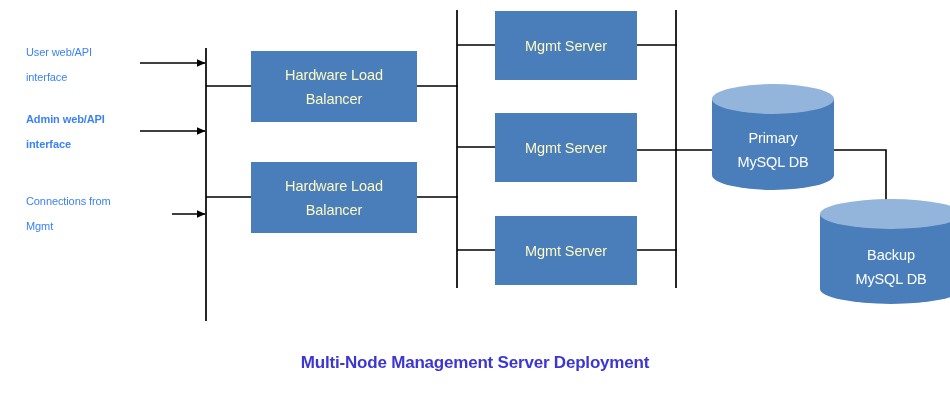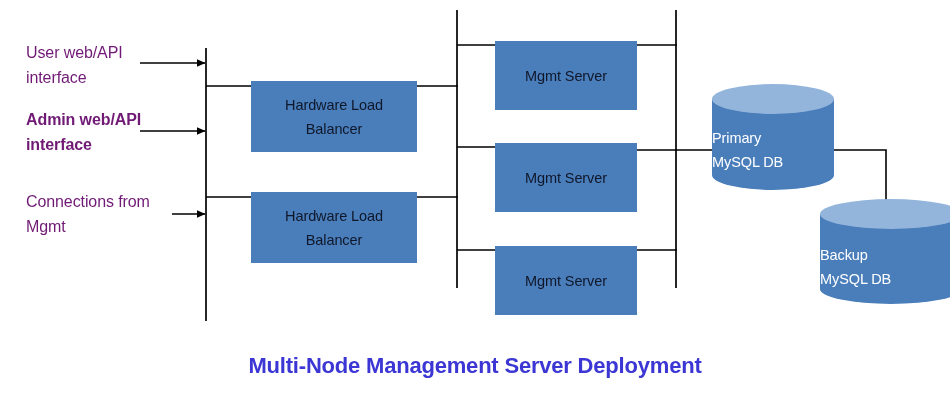--- a/index.html
+++ b/index.html
@@ -23,43 +23,42 @@
     left: 0;
     top: 0;
     width: 950px;
     height: 402px;
   }
 
   
   .input-label {
     position: absolute;
     font-family: "Liberation Sans", sans-serif;
-    font-size: 16px;
+    font-size: 11px;
     line-height: 25px;
-    color: #701a75;
+    color: #3b82f6;
     white-space: pre-line;
     letter-spacing: -0.1px;
   }
 
   
   .node-box {
     position: absolute;
     background: #4a7ebb;
-    color: #0f172a;
+    color: #fef9c3;
     display: flex;
     align-items: center;
     justify-content: center;
     text-align: center;
     font-family: "Liberation Sans", sans-serif;
     font-size: 14.5px;
     line-height: 24px;
     white-space: pre-line;
     box-sizing: border-box;
     letter-spacing: -0.1px;
-    margin-top: 30px;
   }
 
   
   .db-cylinder {
     position: absolute;
   }
   .db-body {
     position: absolute;
     left: 0;
     right: 0;
@@ -77,39 +76,39 @@
     position: absolute;
     left: 0;
     right: 0;
     background: #4a7ebb;
     border-radius: 50%;
   }
   .db-label {
     position: absolute;
     left: 0;
     right: 0;
-    text-align: left;
+    text-align: center;
     color: #ffffff;
     font-family: "Liberation Sans", sans-serif;
     font-size: 14.5px;
     line-height: 24px;
     white-space: pre-line;
     letter-spacing: -0.1px;
     pointer-events: none;
   }
 
   
   #caption {
     position: absolute;
     left: 0;
     width: 950px;
     text-align: center;
     font-family: "Liberation Sans", sans-serif;
     font-weight: bold;
-    font-size: 22px;
+    font-size: 17px;
     color: #3b36d4;
     letter-spacing: -0.2px;
   }
 </style>
 </head>
 <body>
 
 <div id="diagram-root">
 
   <svg id="diagram-svg" viewBox="0 0 950 402">

